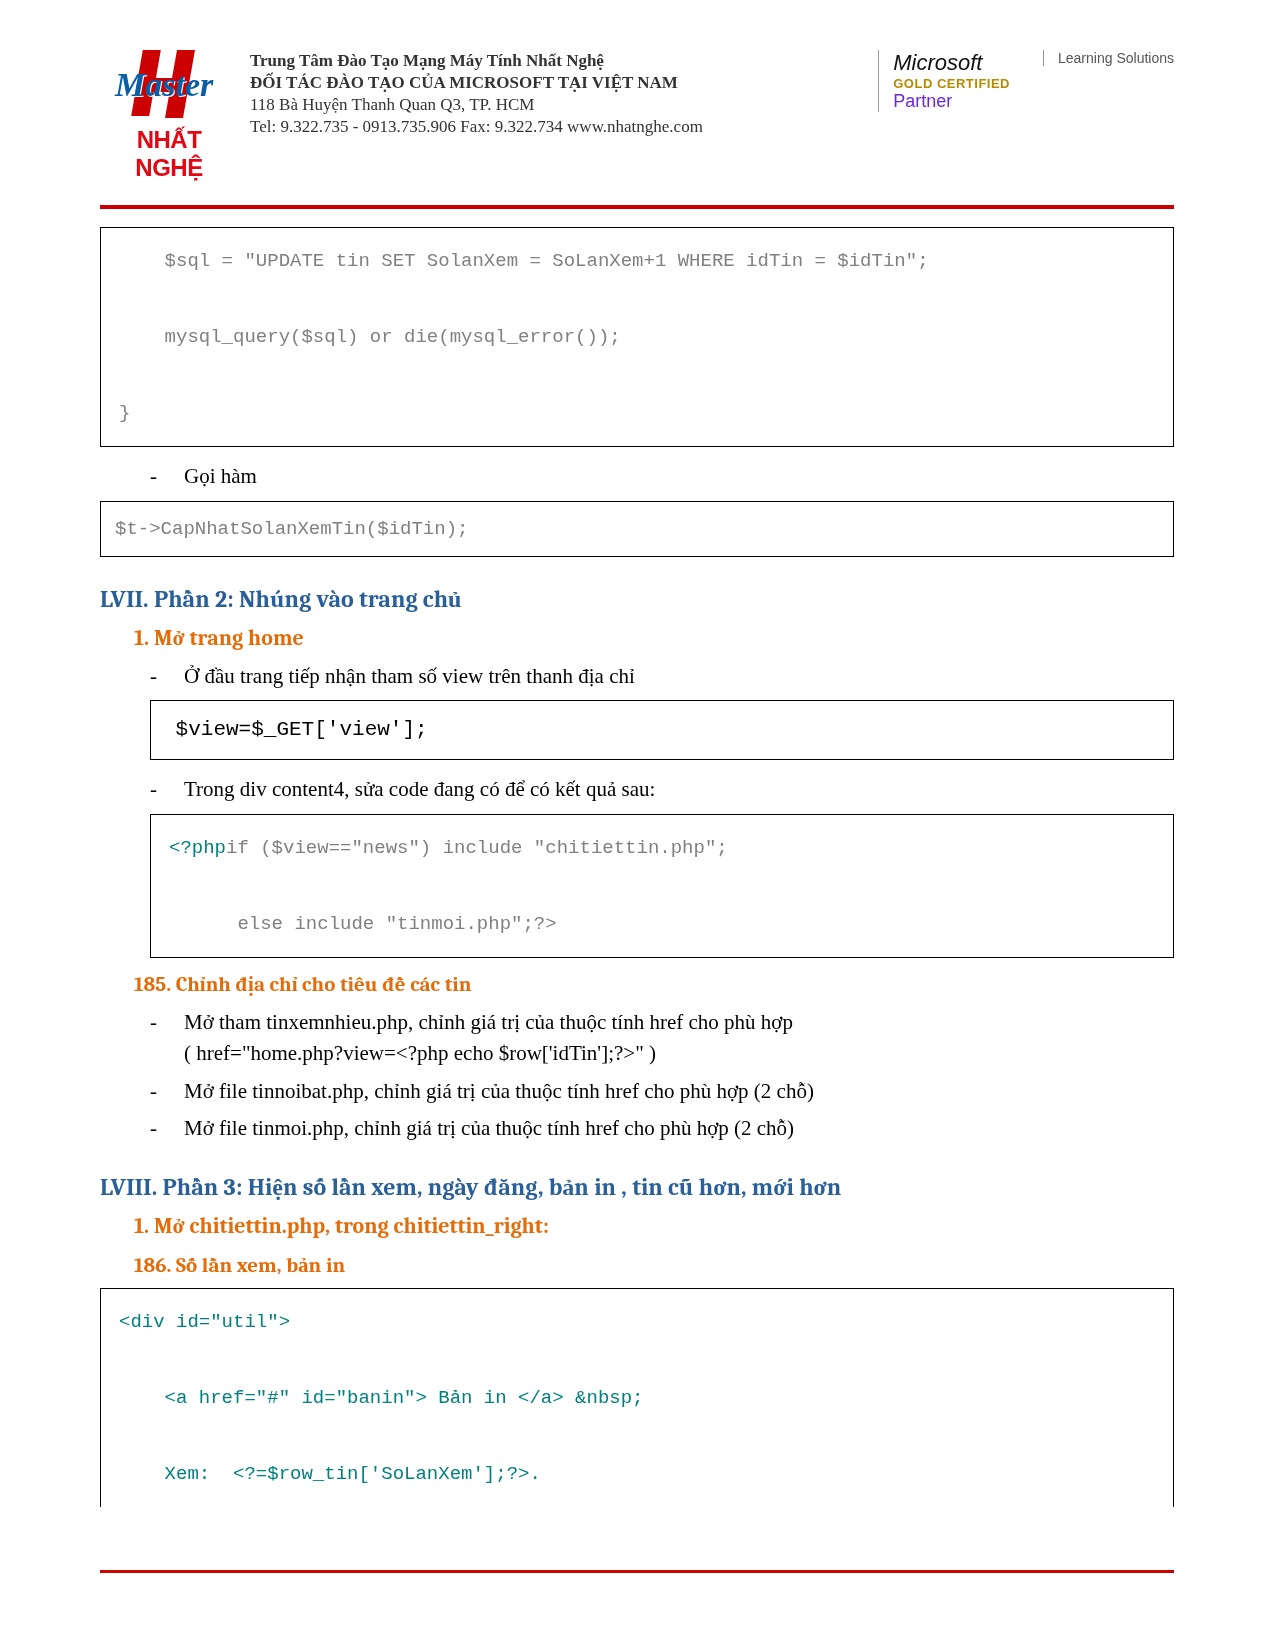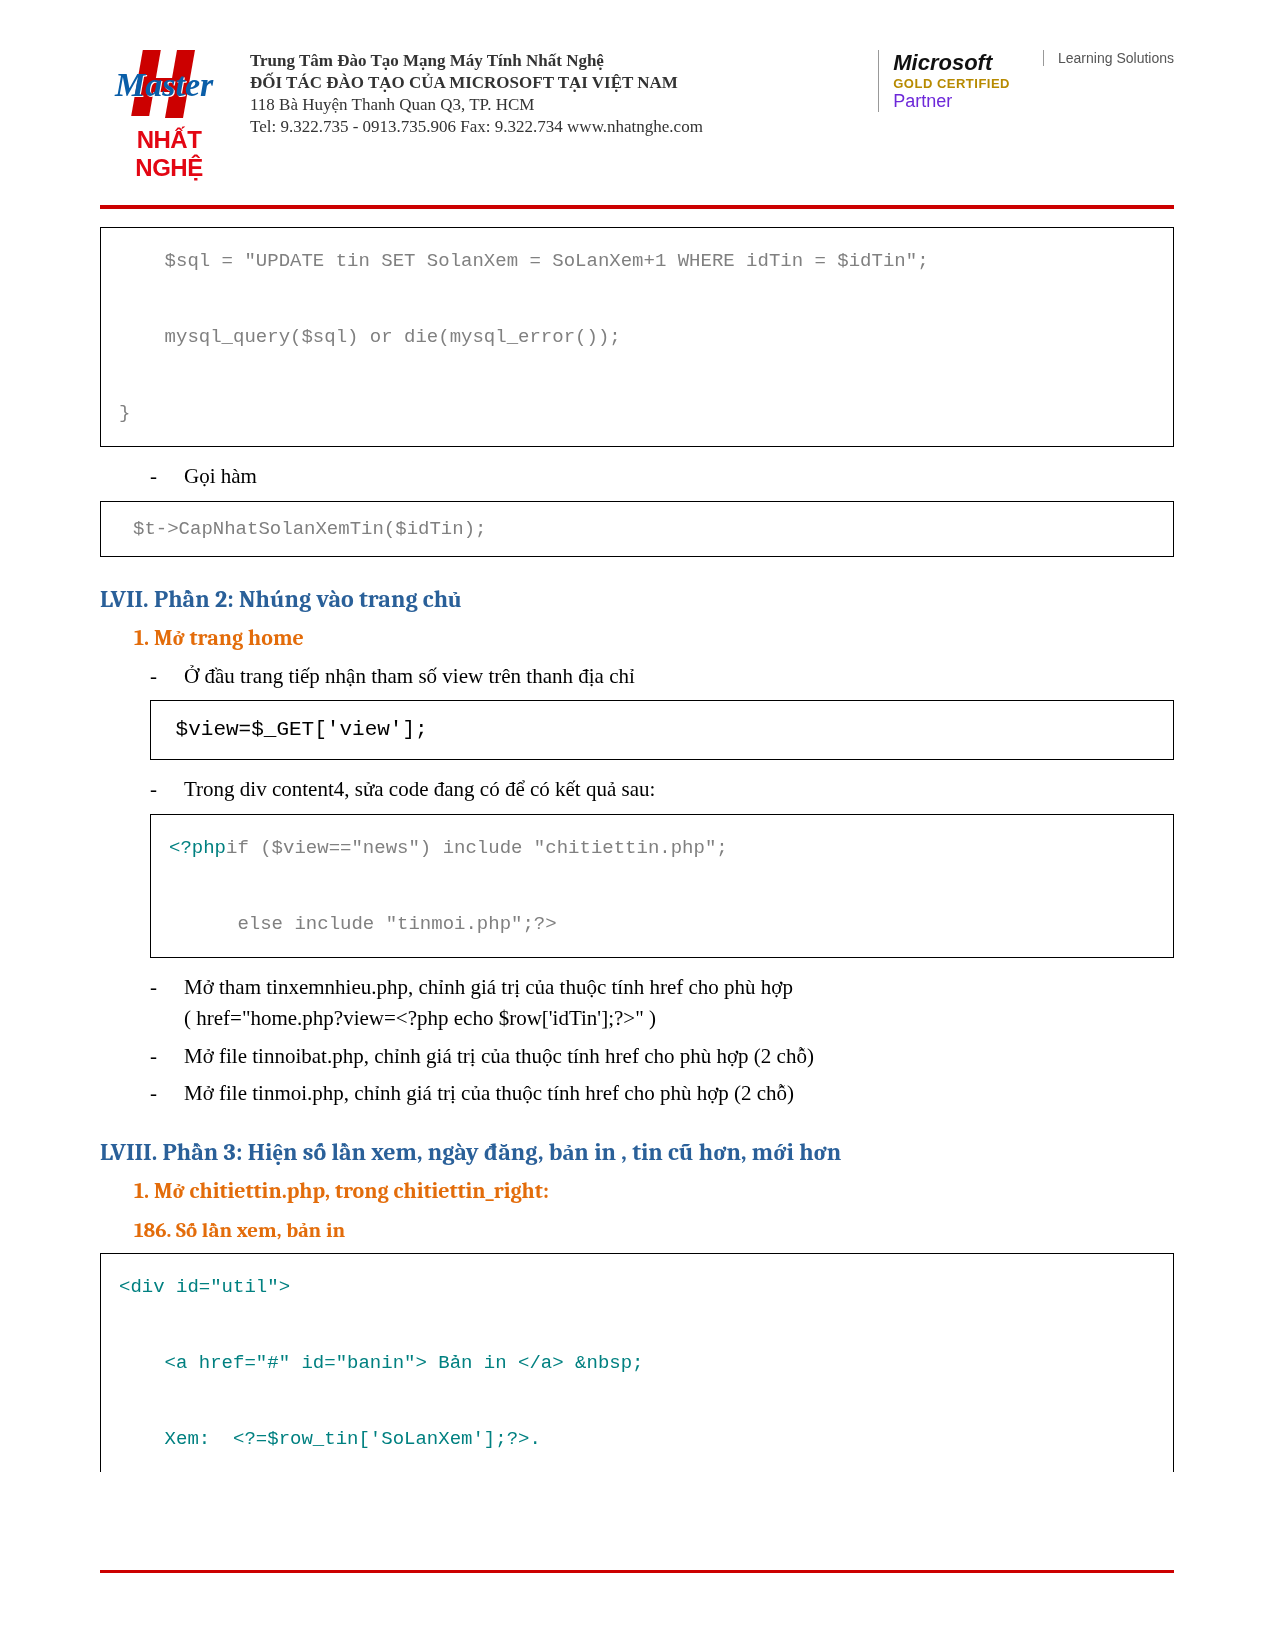--- a/index.html
+++ b/index.html
@@ -52,21 +52,21 @@
     font-size: 17px;
     line-height: 1.3;
     color: #333;
   }
   .org-info .l1 { font-weight: bold; }
   .org-info .l2 { font-weight: bold; }
   .cert-block {
     display: flex; flex-direction: column; align-items: flex-start;
     border-left: 1px solid #999; padding-left: 14px; margin-left: 8px;
   }
-  .ms-logo { font-family: Arial, sans-serif; font-weight: bold; font-style: italic; font-size: 22px; color: #111; }
+  .ms-logo { font-family: Arial, sans-serif; font-weight: normal; font-style: italic; font-size: 22px; color: #111; }
   .gold { font-family: Arial, sans-serif; font-weight: bold; font-size: 13px; color: #b78a00; letter-spacing: 0.5px; }
   .partner { font-family: Arial, sans-serif; font-size: 18px; color: #6d28d9; }
   .ls-block { border-left: 1px solid #999; padding-left: 14px; margin-left: 21px; display:flex; align-items:center; }
   .ls { font-family: Arial, sans-serif; font-size: 14px; color: #555; }
   hr.header-sep {
     border: none; border-top: 4px solid #c00; margin-top: -2px; margin-bottom: 18px;
   }
   .codebox {
     border: 1px solid #000;
     padding: 14px 18px;
@@ -149,21 +149,21 @@
 
 }</div>
 
   <div class="bullet-list">
     <div class="bullet-item">
       <span class="dash">-</span>
       <span class="txt">Gọi hàm</span>
     </div>
   </div>
 
-  <div class="codebox grey" style="padding:8px 32px;">$t-&gt;CapNhatSolanXemTin($idTin);</div>
+  <div class="codebox grey" style="padding:8px 14px;">$t-&gt;CapNhatSolanXemTin($idTin);</div>
 
   <div class="h-blue">LVII. Phần 2: Nhúng vào trang chủ</div>
   <div class="h-orange1">1. Mở trang home</div>
 
   <div class="bullet-list">
     <div class="bullet-item">
       <span class="dash">-</span>
       <span class="txt">Ở đầu trang tiếp nhận tham số view  trên thanh địa chỉ</span>
     </div>
   </div>
@@ -174,20 +174,21 @@
     <div class="bullet-item">
       <span class="dash">-</span>
       <span class="txt">Trong div content4, sửa code đang có để có kết quả sau:</span>
     </div>
   </div>
 
   <div class="codebox grey small-indent"><span class="k">&lt;?php</span><span>if ($view=="news") include "chitiettin.php";
 
       else include "tinmoi.php";?&gt;</span></div>
 
+  <div class="h-orange2">185. Chỉnh địa chỉ cho tiêu đề các tin</div>
 
   <div class="bullet-list">
     <div class="bullet-item">
       <span class="dash">-</span>
       <span class="txt">
         <span>Mở tham tinxemnhieu.php, chỉnh giá trị của thuộc tính href cho phù hợp</span><br>
         <span>(  href="home.php?view=&lt;?php echo $row['idTin'];?&gt;"  )</span>
       </span>
     </div>
     <div class="bullet-item">

